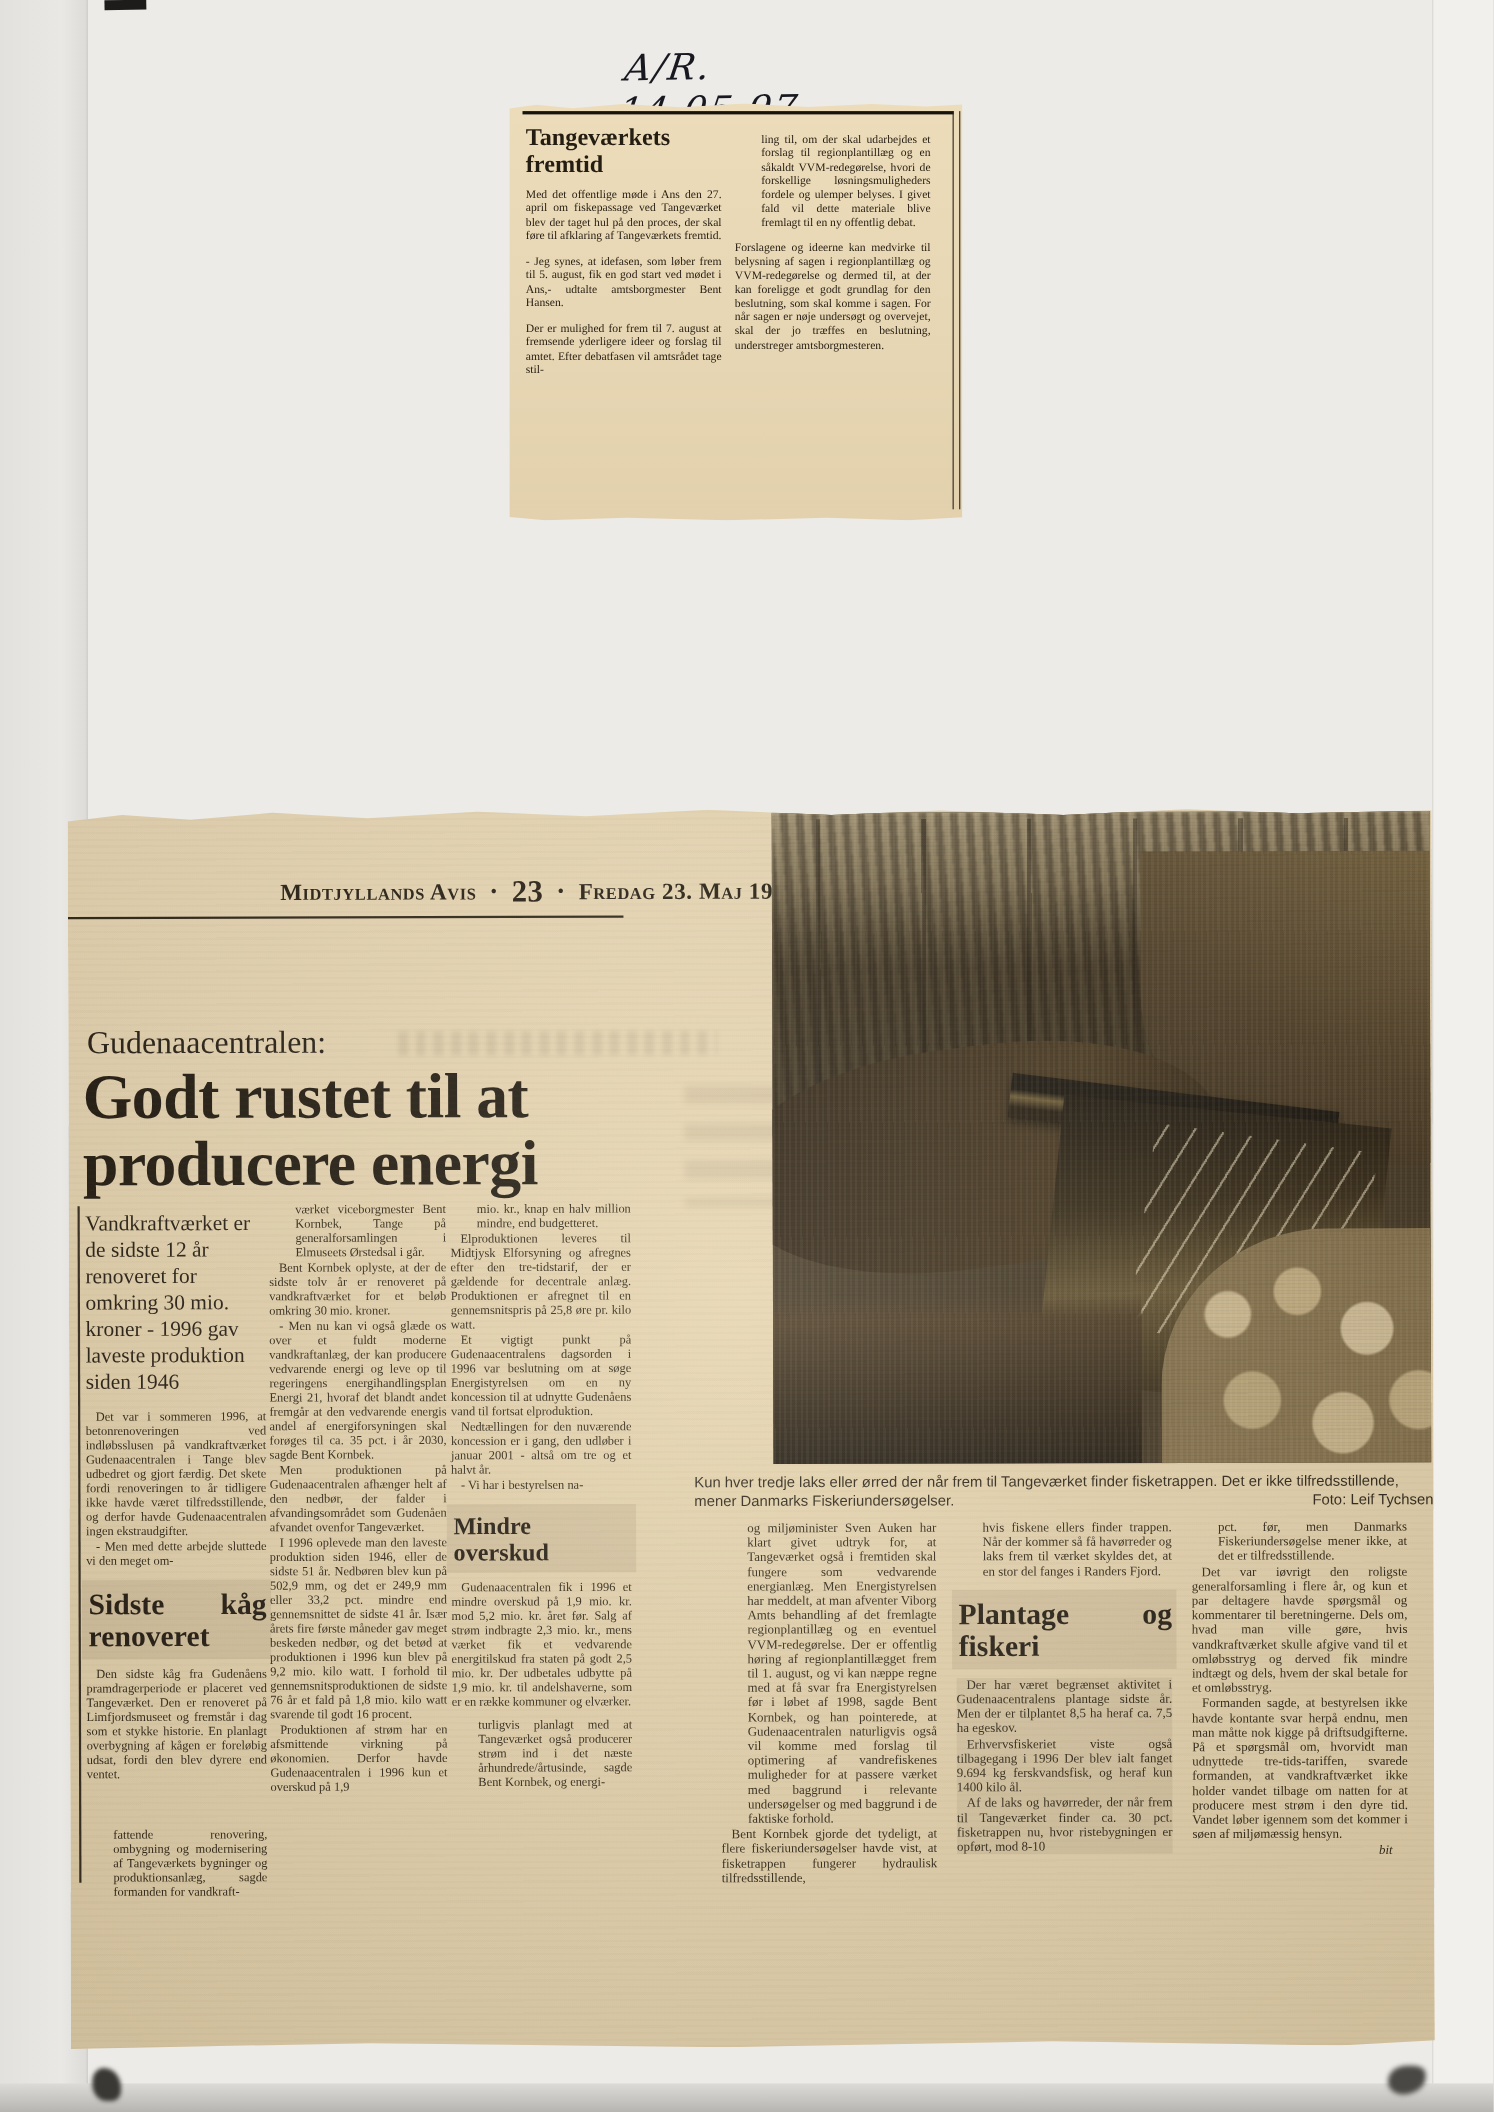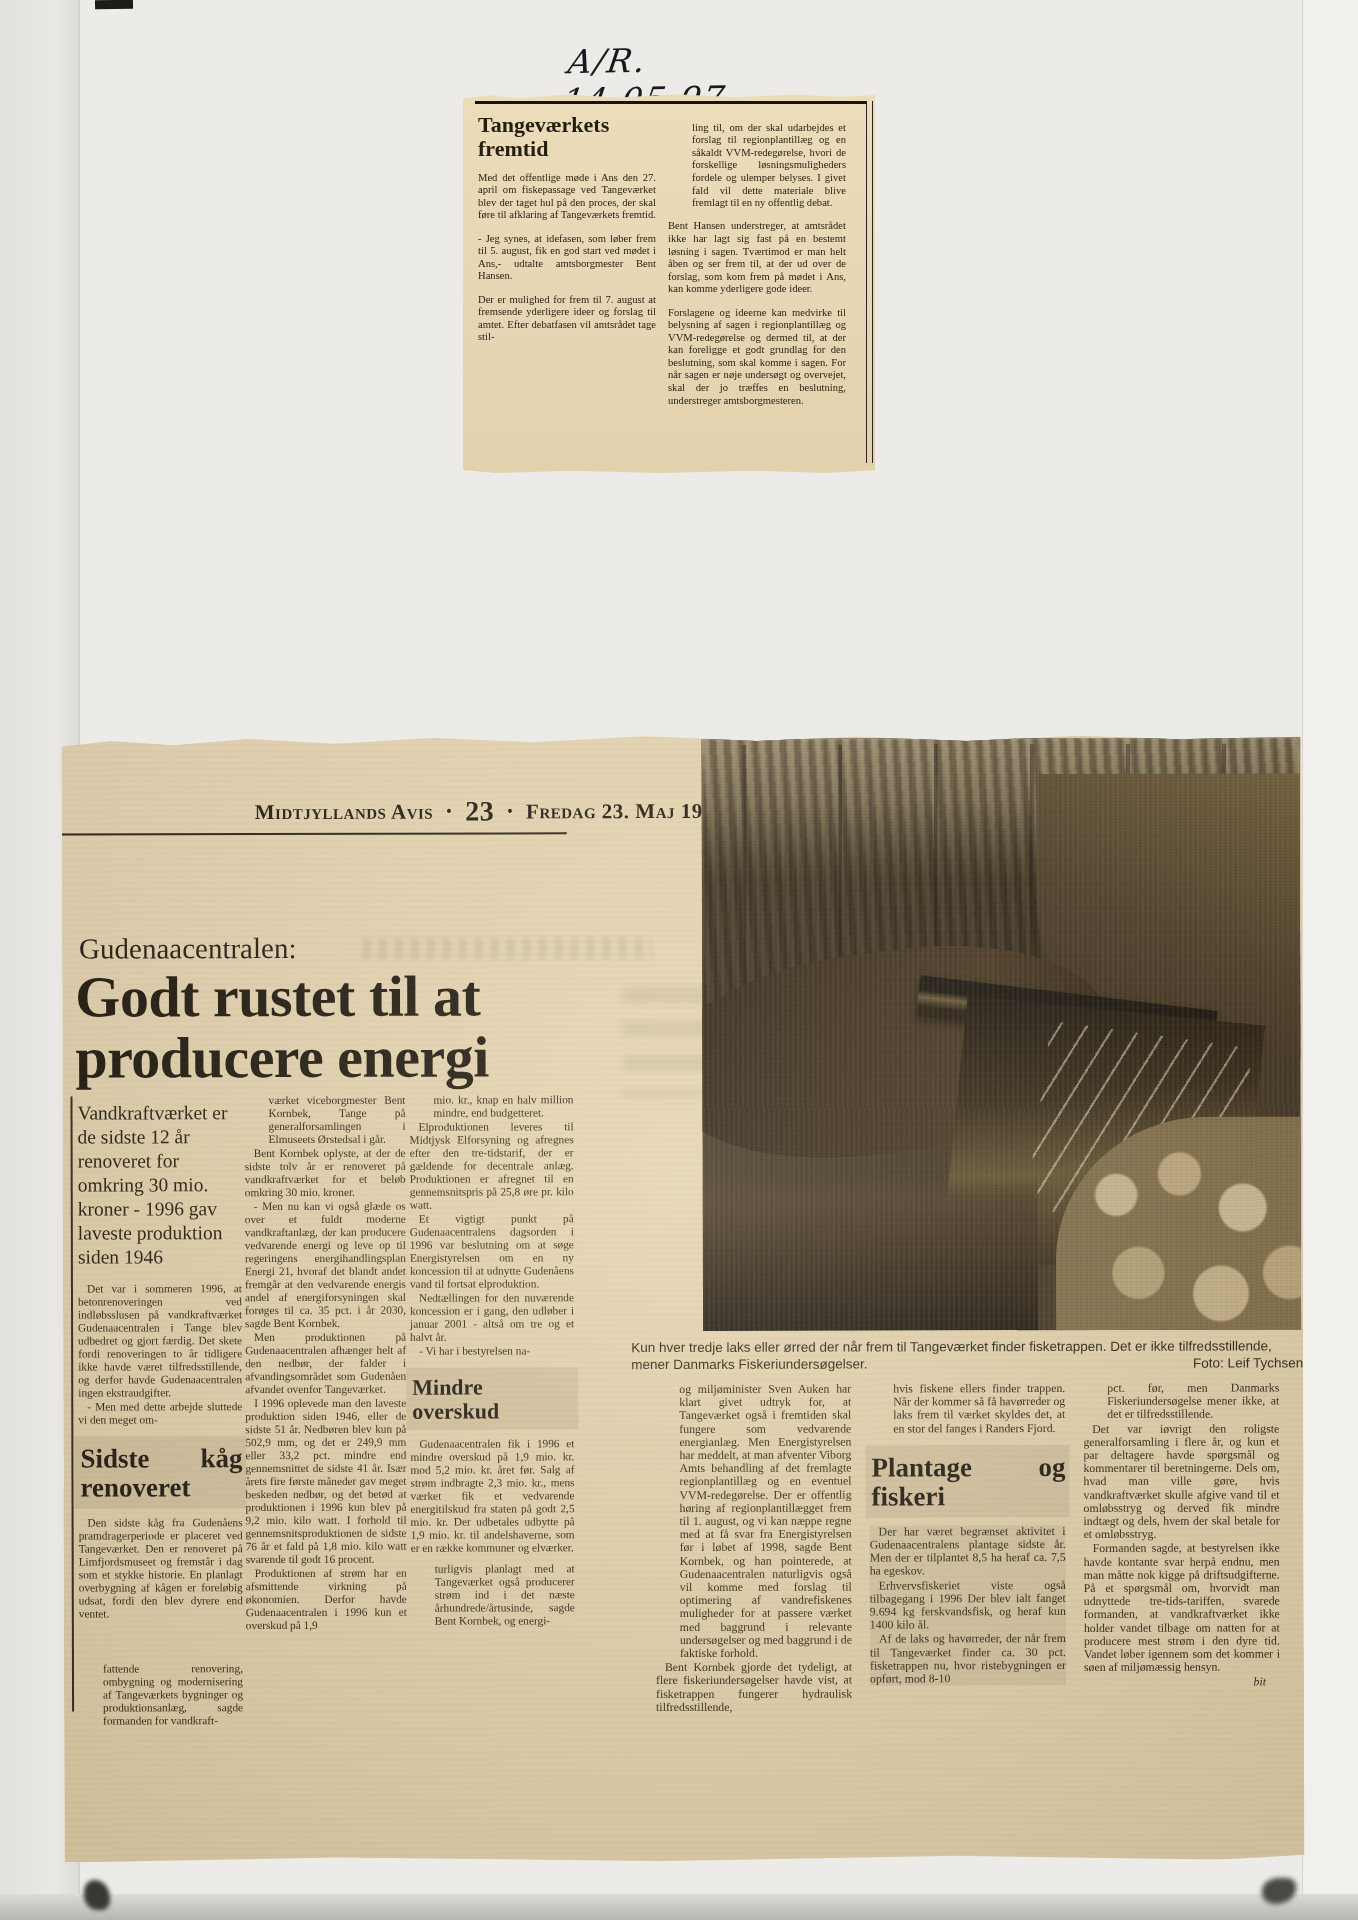--- a/index.html
+++ b/index.html
@@ -131,21 +131,20 @@
         <div class="clip1-title">Tangeværkets fremtid</div>
         <div>
             <p>Med det offentlige møde i Ans den 27. april om fiskepassage ved Tangeværket blev der taget hul på den proces, der skal føre til afklaring af Tangeværkets fremtid.</p>
             <p>- Jeg synes, at idefasen, som løber frem til 5. august, fik en god start ved mødet i Ans,- udtalte amtsborgmester Bent Hansen.</p>
             <p>Der er mulighed for frem til 7. august at fremsende yderligere ideer og forslag til amtet. Efter debatfasen vil amtsrådet tage stil-</p>
           </div>
       </div>
       <div class="clip1-col cont">
         <div>
             <p>ling til, om der skal udarbejdes et forslag til regionplantillæg og en såkaldt VVM-redegørelse, hvori de forskellige løsningsmuligheders fordele og ulemper belyses. I givet fald vil dette materiale blive fremlagt til en ny offentlig debat.</p>
-            <p>Bent Hansen understreger, at amtsrådet ikke har lagt sig fast på en bestemt løsning i sagen. Tværtimod er man helt åben og ser frem til, at der ud over de forslag, som kom frem på mødet i Ans, kan komme yderligere gode ideer.</p>
             <p>Forslagene og ideerne kan medvirke til belysning af sagen i regionplantillæg og VVM-redegørelse og dermed til, at der kan foreligge et godt grundlag for den beslutning, som skal komme i sagen. For når sagen er nøje undersøgt og overvejet, skal der jo træffes en beslutning, understreger amtsborgmesteren.</p>
           </div>
       </div>
     </div>
   </div>
 
   <div class="paper">
     <div class="masthead">
       <span class="mh-name">Midtjyllands Avis</span>
       <span class="mh-bullet">•</span>

